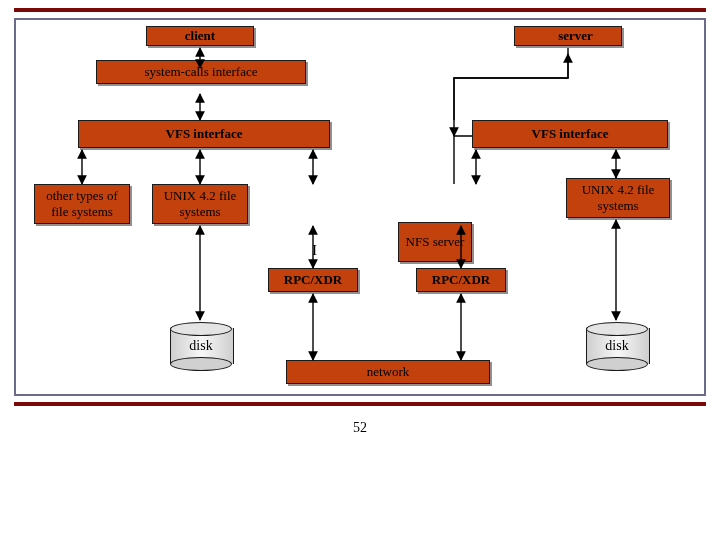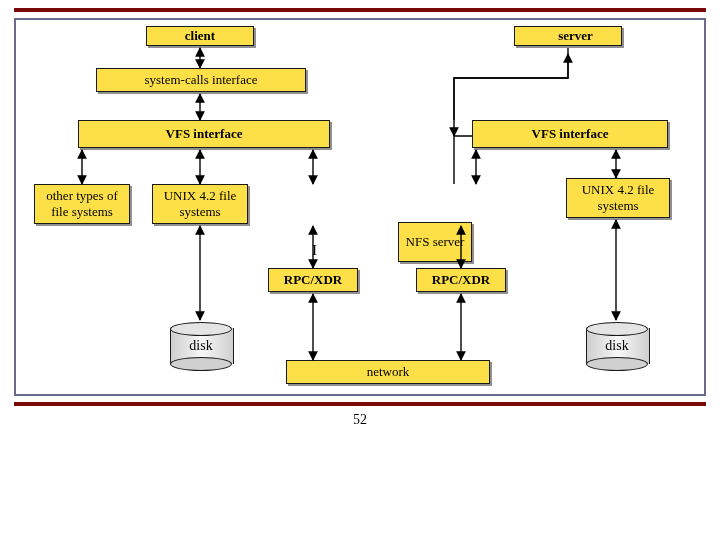--- a/index.html
+++ b/index.html
@@ -5,46 +5,46 @@
 html,body{margin:0;padding:0;width:720px;height:540px;font-family:Arial,Helvetica,sans-serif;background:#fff;}
 .slide{position:relative;width:720px;height:540px;}
 .header{display:flex;align-items:flex-start;padding:10px 20px 0 20px;}
 .logo{width:56px;height:56px;flex:0 0 56px;margin-top:6px;}
 .logo svg{width:100%;height:100%;}
 .title{font-size:32px;line-height:36px;color:#040466;font-weight:400;margin-left:8px;}
 .rule{height:4px;background:#7a0a0a;margin:8px 14px 0 14px;}
 .rule.bottom{margin-top:0;}
 .diagram-wrap{padding:6px 14px;}
 .diagram{border:2px solid #6a6a8a;position:relative;height:374px;background:#fff;}
-.box{position:absolute;background:#fde047;border:1px solid #1a1a1a;box-shadow:2px 2px 0 #909090;font-family:"Times New Roman",serif;font-size:13px;display:flex;align-items:center;justify-content:center;text-align:center;padding:2px 4px;box-sizing:border-box;}
+.box{position:absolute;background:#c2410c;border:1px solid #1a1a1a;box-shadow:2px 2px 0 #909090;font-family:"Times New Roman",serif;font-size:13px;display:flex;align-items:center;justify-content:center;text-align:center;padding:2px 4px;box-sizing:border-box;}
 .hdr{font-weight:bold;}
 .disk{position:absolute;width:62px;height:50px;}
 .disk .cyl{position:absolute;left:0;top:6px;width:62px;height:36px;background:linear-gradient(90deg,#cfcfcf,#f7f7f7,#cfcfcf);border-left:1px solid #1a1a1a;border-right:1px solid #1a1a1a;}
 .disk .top{position:absolute;left:0;top:0;width:62px;height:14px;border:1px solid #1a1a1a;border-radius:50%;background:#e4e4e4;box-sizing:border-box;}
 .disk .bot{position:absolute;left:0;top:35px;width:62px;height:14px;border:1px solid #1a1a1a;border-radius:50%;background:#d0d0d0;box-sizing:border-box;}
 .disk .lbl{position:absolute;left:0;top:16px;width:62px;text-align:center;font-family:"Times New Roman",serif;font-size:14px;}
 svg.arrows{position:absolute;left:0;top:0;width:100%;height:100%;pointer-events:none;}
-.pagenum{text-align:center;font-size:14px;font-family:"Times New Roman",serif;margin-top:6px;}
+.pagenum{text-align:center;font-size:14px;font-family:"Times New Roman",serif;margin-top:14px;}
 .cursor{position:absolute;font-family:"Times New Roman",serif;font-size:15px;color:#000;}
 </style>
 </head>
 <body>
 
 <div class="slide">
 
 
   <div class="rule"></div>
 
   <div class="diagram-wrap">
     <div class="diagram">
 
       <div class="box hdr" style="left:130px;top:6px;width:108px;height:20px;">client</div>
       <div class="box hdr" style="left:498px;top:6px;width:108px;height:20px;padding-left:19px;">server</div>
 
-      <div class="box" style="left:80px;top:48px;width:210px;height:24px;">system-calls interface</div>
+      <div class="box" style="left:80px;top:40px;width:210px;height:24px;">system-calls interface</div>
       <div class="box hdr" style="left:62px;top:100px;width:252px;height:28px;">VFS interface</div>
 
       <div class="box" style="left:18px;top:164px;width:96px;height:40px;">other types of file systems</div>
       <div class="box" style="left:136px;top:164px;width:96px;height:40px;">UNIX 4.2 file systems</div>
 
       <div class="box hdr" style="left:252px;top:248px;width:90px;height:24px;">RPC/XDR</div>
 
       <div class="box hdr" style="left:456px;top:100px;width:196px;height:28px;">VFS interface</div>
       <div class="box" style="left:382px;top:164px;width:74px;height:40px;margin-top:38px;">NFS server</div>
       <div class="box" style="left:550px;top:158px;width:104px;height:40px;">UNIX 4.2 file systems</div>

